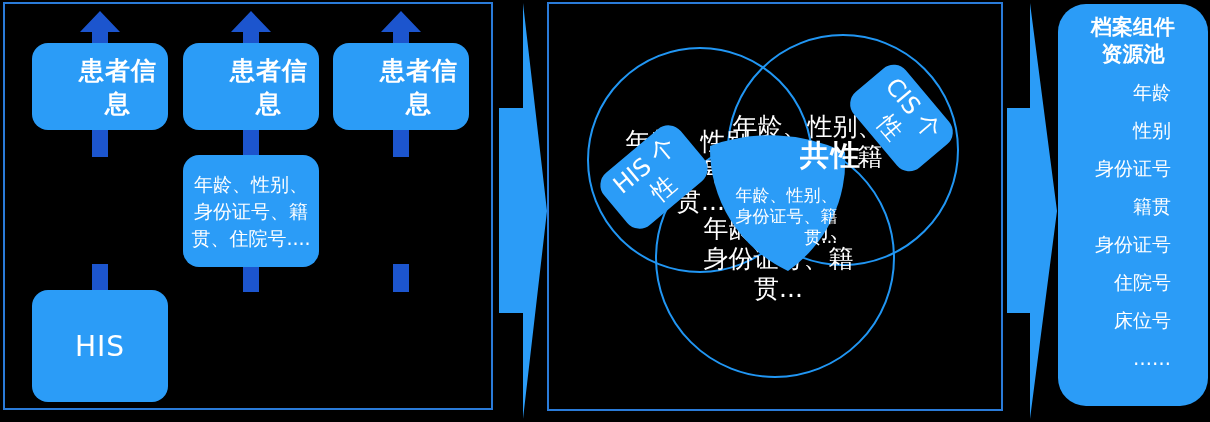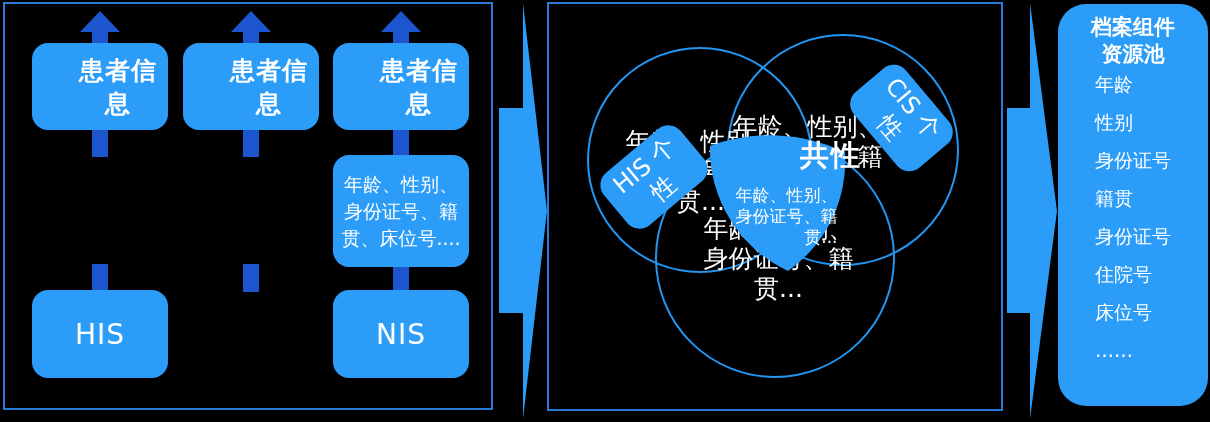--- a/index.html
+++ b/index.html
@@ -28,21 +28,21 @@
   
   .column{position:absolute;top:0;width:136px;height:422px;z-index:2;}
   #col-0{left:32px;} #col-1{left:183px;} #col-2{left:333px;}
   .bluebox{
     position:absolute;left:0;width:136px;background:#2B9CF7;border-radius:16px;
     display:flex;align-items:center;justify-content:center;text-align:center;
     box-sizing:border-box;z-index:2;
   }
   .patient-box{top:43px;height:87px;font-size:25px;font-weight:bold;letter-spacing:1px;padding-left:36px;}
   .attr-box{top:155px;height:112px;font-size:19px;line-height:27px;padding:2px 5px;font-weight:500;}
-  .sys-box{top:290px;height:88px;font-size:28px;letter-spacing:1px;align-items:center;}
+  .sys-box{top:290px;height:112px;font-size:28px;letter-spacing:1px;align-items:center;}
   
   .circle-text{
     position:absolute;width:165px;text-align:center;color:#fff;
     font-size:25px;line-height:30px;z-index:2;font-weight:500;
   }
   #his-text{left:618px;top:127px;}
   #cis-text{left:725px;top:112px;}
   #nis-text{left:696px;top:214px;}
   
   #common-label{
@@ -60,21 +60,21 @@
   #cis-tag{left:852px;top:84px;width:99px;height:68px;transform:rotate(50deg);font-size:24px;line-height:30px;}
   #nis-tag{left:738px;top:295px;width:119px;height:67px;border-radius:14px;font-size:26px;line-height:33px;}
   #his-tag .wrap,#cis-tag .wrap{width:88px;}
   #nis-tag .wrap{width:102px;}
   
   #pool-title{
     margin-top:10px;width:104px;text-align:center;
     font-size:21px;line-height:27px;font-weight:bold;
   }
   #pool-list{
-    margin-top:6px;display:flex;flex-direction:column;align-items:flex-start;gap:17px;
+    margin-top:14px;display:flex;flex-direction:column;align-items:flex-end;gap:17px;
   }
   .pool-item{font-size:19px;line-height:21px;font-weight:500;text-align:center;}
 </style>
 </head>
 <body>
 
 <div id="canvas">
 
   <div id="left-panel" class="panel-border"></div>
   <div id="venn-panel" class="panel-border"></div>
@@ -106,30 +106,27 @@
       <span>患者信息</span>
     </div>
     <div class="bluebox sys-box">
       <span>HIS</span>
     </div>
   </div>
   <div id="col-1" class="column">
     <div class="bluebox patient-box">
       <span>患者信息</span>
     </div>
+    <div class="bluebox attr-box">
+      <span>年龄、性别、身份证号、籍贯、住院号....</span>
+    </div>
   </div>
   <div id="col-2" class="column">
     <div class="bluebox patient-box">
       <span>患者信息</span>
-    </div>
-    <div class="bluebox attr-box">
-      <span>年龄、性别、身份证号、籍贯、床位号....</span>
-    </div>
-    <div class="bluebox sys-box">
-      <span>NIS</span>
     </div>
   </div>
 
   <div id="his-text" class="circle-text">年龄、性别、身份证号、籍贯...</div>
   <div id="cis-text" class="circle-text">年龄、性别、身份证号、籍贯...</div>
   <div id="nis-text" class="circle-text">年龄、性别、身份证号、籍贯...</div>
 
   <svg class="layer3" width="1210" height="422" viewBox="0 0 1210 422">
     <path fill="#2B9CF7" d="M 710 146 A 175 175 0 0 1 845 152 A 135 135 0 0 1 788 271 A 135 135 0 0 1 710 146 Z"></path>
   </svg>

